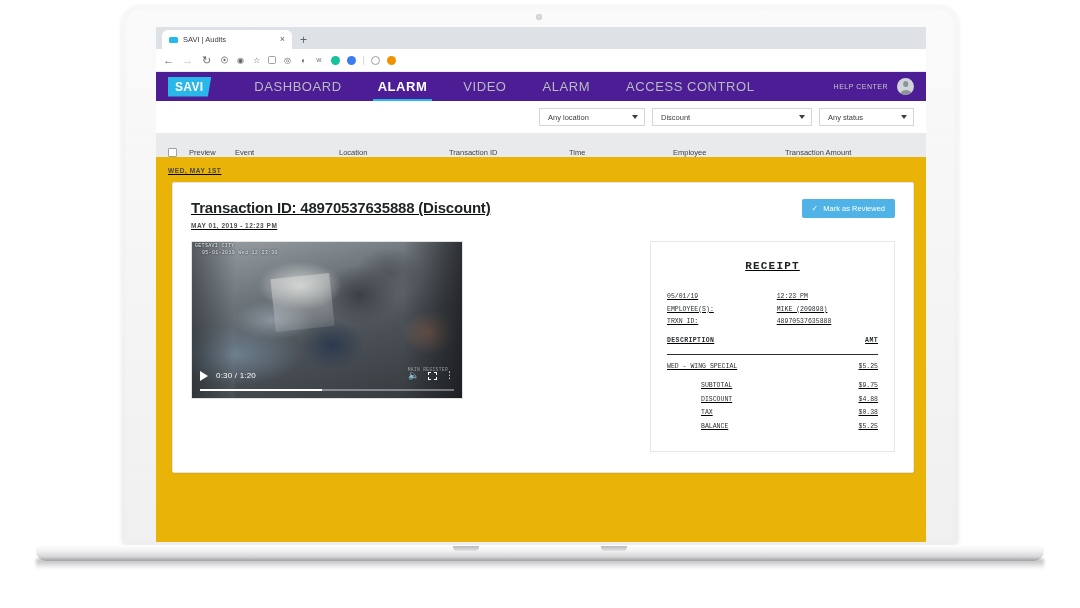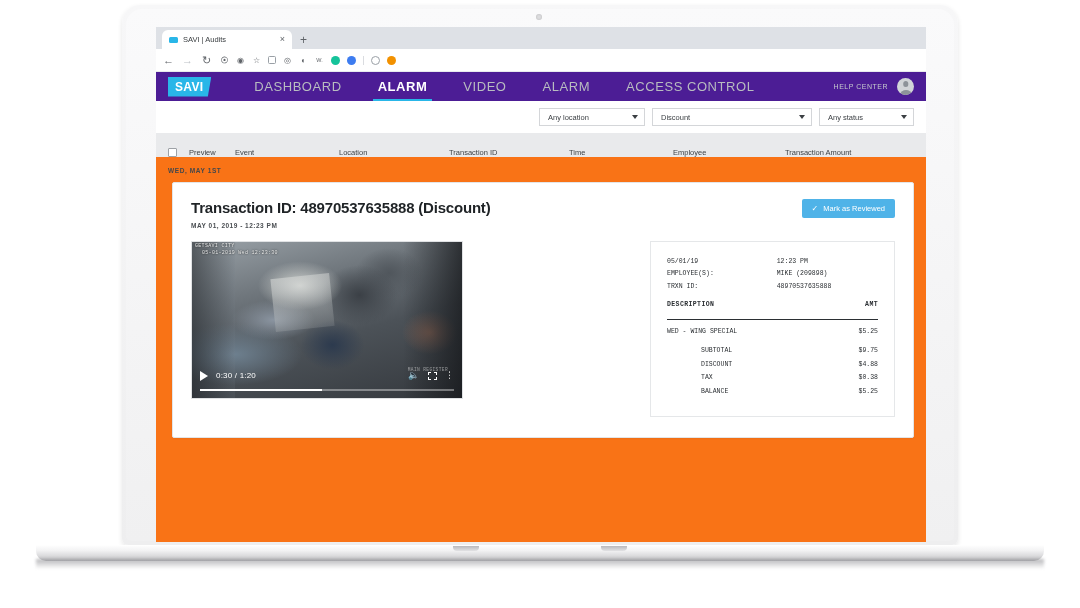--- a/index.html
+++ b/index.html
@@ -178,21 +178,21 @@
     font-size: 7.5px; color: #3b3f43;
     padding-left: 12px;
   }
   .th-check {
     width: 9px; height: 9px; border: 1px solid #9da1a6; background: #fff;
     border-radius: 1px; flex: none; margin-right: 12px;
   }
   .th { white-space: nowrap; }
 
   
-  .content { background: #f97316; height: 407px; position: relative; }
+  .content { background: #eab308; height: 407px; position: relative; text-decoration: underline; }
   .daylabel {
     font-size: 6.5px; font-weight: bold; letter-spacing: 0.6px;
     color: #44484c; padding: 10px 0 0 12px;
   }
 
   .card {
     margin: 8px 12px 0 16px;
     background: #ffffff;
     border: 1px solid #e3e5e7;
     border-radius: 2px;
@@ -432,20 +432,21 @@
                 <div class="vc-dots">⋮</div>
               </div>
               <div class="vc-bar">
                 <div class="vc-bar-fill" id="vcfill" style="width: 48%;"></div>
               </div>
             </div>
           </div>
 
           <div class="receipt-wrap">
             <div class="receipt">
+              <div class="r-title">RECEIPT</div>
 
               <div class="r-row">
                 <div class="r-k">05/01/19</div>
                 <div class="r-v">12:23 PM</div>
               </div>
               <div class="r-row">
                 <div class="r-k">EMPLOYEE(S):</div>
                 <div class="r-v">MIKE (209898)</div>
               </div>
               <div class="r-row">

